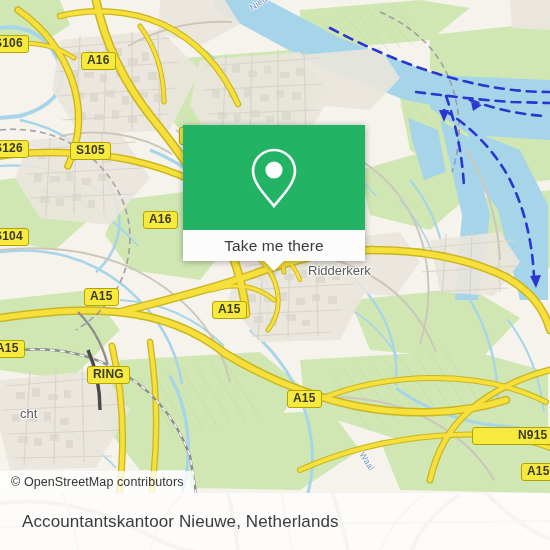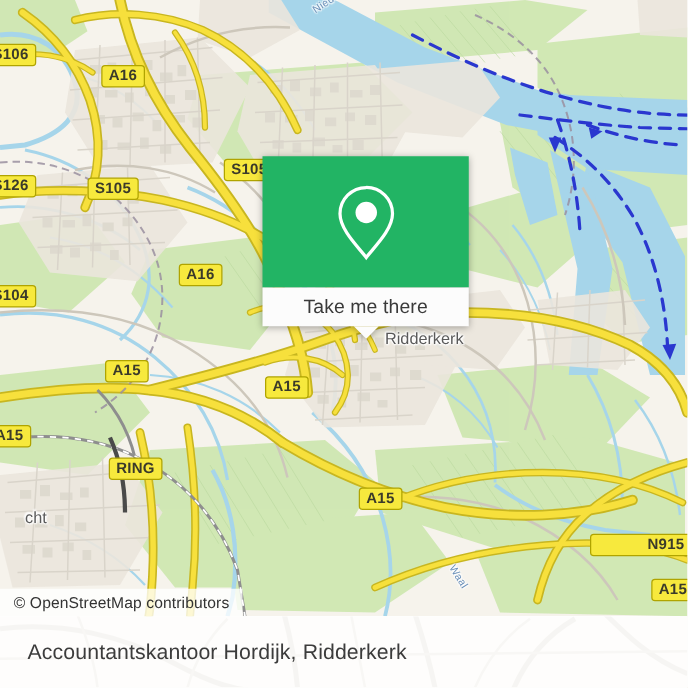--- a/index.html
+++ b/index.html
@@ -59,22 +59,22 @@
     height: 22px; padding: 0 10px 0 11px;
     display: flex; align-items: center;
     background: rgba(255,255,255,.78);
     font-size: 12.5px; color: #333;
     letter-spacing: .1px;
   }
 
   
   #callout {
     position: absolute;
-    left: 210px; top: 125px;
-    width: 165px;
+    left: 183px; top: 125px;
+    width: 182px;
     filter: drop-shadow(0 1px 3px rgba(0,0,0,.33));
   }
   #callout-head {
     height: 105px;
     background: #22b464;
     display: flex; align-items: center; justify-content: center;
     cursor: pointer;
   }
   #callout-foot {
     position: relative;
@@ -484,17 +484,17 @@
       </g>
       <g stroke="#e8e4dc" fill="none" stroke-width="2">
         <path d="M0,34 L550,28"></path>
         <path d="M60,-6 C70,18 76,40 78,57"></path>
         <path d="M150,57 C156,36 166,18 182,2"></path>
         <path d="M280,-6 L292,57"></path>
         <path d="M380,57 C390,34 404,16 424,2"></path>
       </g>
     </svg>
 
-    <span id="footer-title">Accountantskantoor Hordijk, Ridderkerk</span>
+    <span id="footer-title">Accountantskantoor Nieuwe, Netherlands</span>
 
   </div>
 
 </div>
 
 </body></html>

